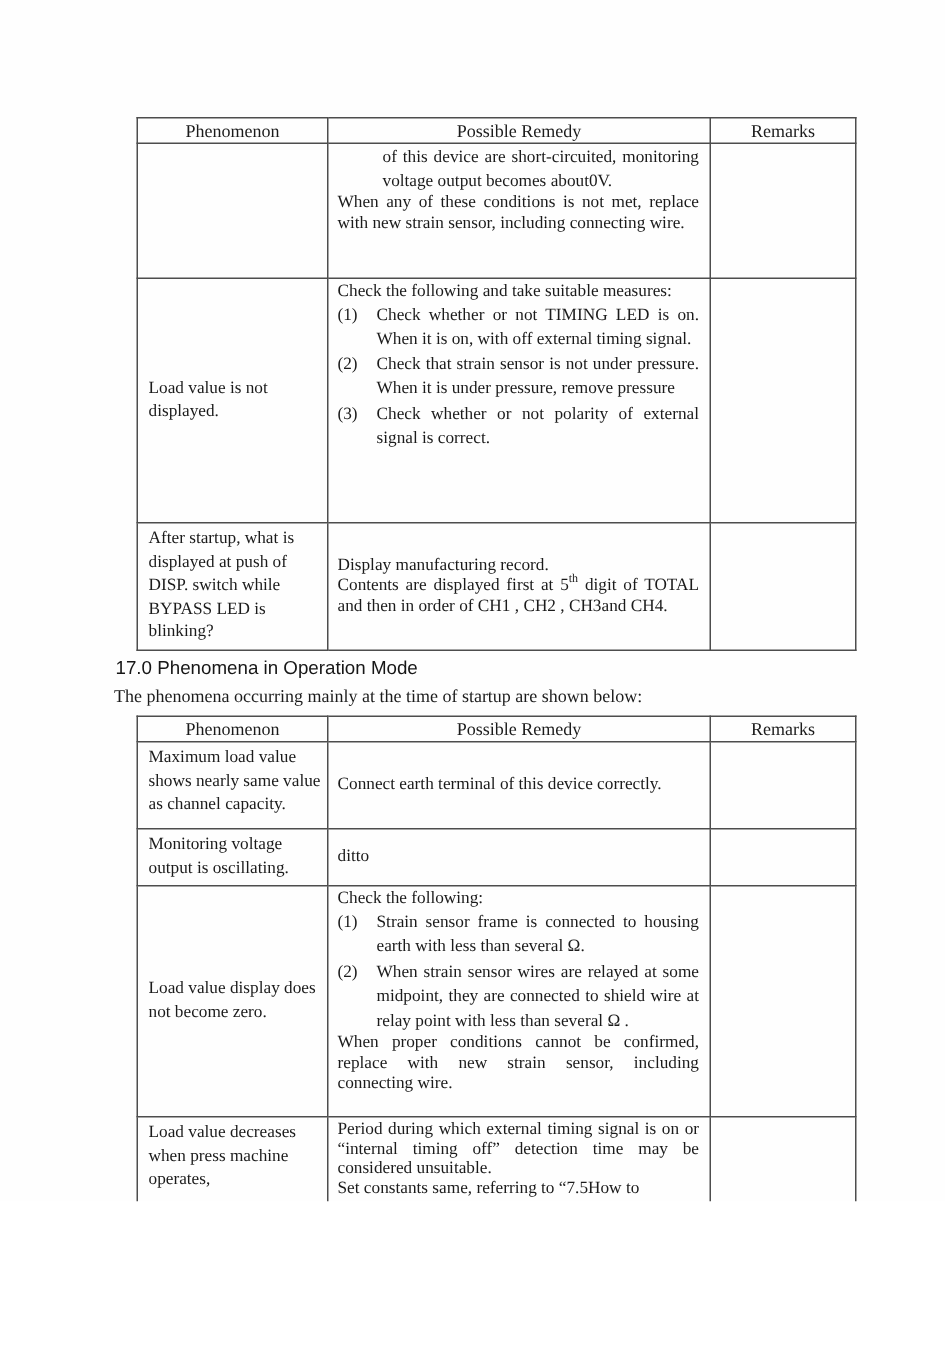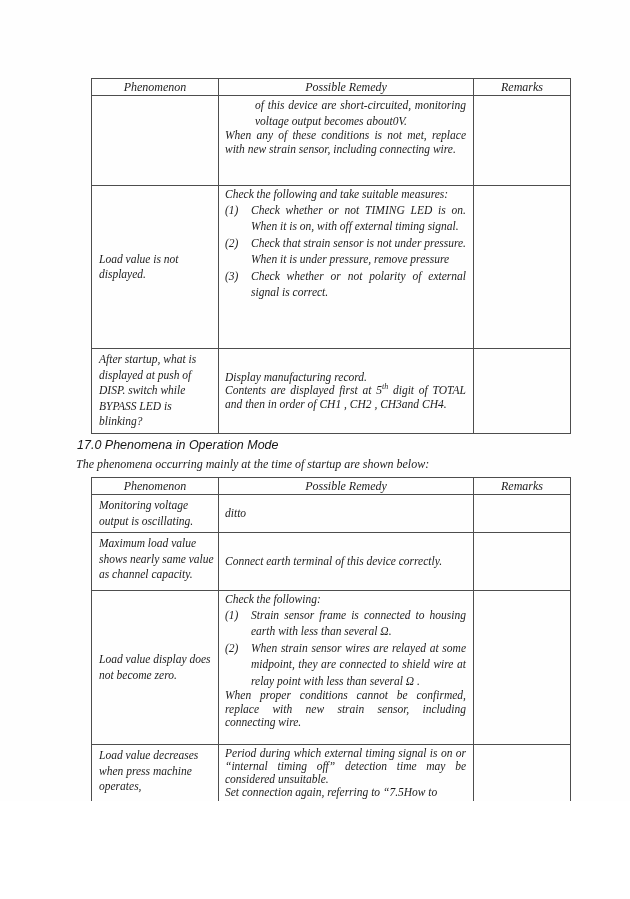--- a/index.html
+++ b/index.html
@@ -3,21 +3,20 @@
 <meta charset="utf-8">
 <style>
   html,body{margin:0;padding:0;background:#ffffff;}
   .page{
     position:relative;
     width:630px;height:801px;
     background:#fefefe;
     color:#1b1b1b;
     font-family:"Liberation Serif", serif;
     overflow:hidden;
-    font-style:italic;
   }
   table.tbl{
     position:absolute;
     left:91px;
     width:479px;
     border-collapse:collapse;
     table-layout:fixed;
     font-size:11.5px;
     color:#1b1b1b;
   }
@@ -143,28 +142,28 @@
         <col class="c-rm">
       </colgroup>
     <thead>
       <tr>
         <th>Phenomenon</th>
         <th>Possible Remedy</th>
         <th>Remarks</th>
       </tr>
     </thead>
     <tbody>
+      <tr style="height:58px;">
+        <td class="ph va-top">Maximum load value shows nearly same value as channel capacity.</td>
+        <td class="re va-mid just" style="line-height:16.5px;">Connect earth terminal of this device correctly.</td>
+        <td class="rm"></td>
+      </tr>
       <tr style="height:29px;">
         <td class="ph va-top">Monitoring voltage output is oscillating.</td>
         <td class="re va-mid">ditto</td>
-        <td class="rm"></td>
-      </tr>
-      <tr style="height:58px;">
-        <td class="ph va-top">Maximum load value shows nearly same value as channel capacity.</td>
-        <td class="re va-mid just" style="line-height:16.5px;">Connect earth terminal of this device correctly.</td>
         <td class="rm"></td>
       </tr>
       <tr style="height:154px;">
         <td class="ph va-mid">Load value display does not become zero.</td>
         <td class="re va-top">
           <div>Check the following:</div>
           <div class="li">
             <span class="num">(1)</span>
             <span class="txt">Strain sensor frame is connected to housing earth with less than several Ω.</span>
           </div>
@@ -173,21 +172,21 @@
             <span class="txt">When strain sensor wires are relayed at some midpoint, they are connected to shield wire at relay point with less than several Ω .</span>
           </div>
           <div class="just">When proper conditions cannot be confirmed, replace with new strain sensor, including connecting wire.</div>
         </td>
         <td class="rm"></td>
       </tr>
       <tr style="height:68px;">
         <td class="ph va-top">Load value decreases when press machine operates,</td>
         <td class="re va-top" style="line-height:13px;">
           <div class="just">Period during which external timing signal is on or “internal timing off” detection time may be considered unsuitable.</div>
-          <div class="just">Set connection again, referring to “7.5How to</div>
+          <div class="just">Set constants same, referring to “7.5How to</div>
         </td>
         <td class="rm"></td>
       </tr>
     </tbody>
   </table>
 
   <div class="page-num">58</div>
 
 </div>
 

